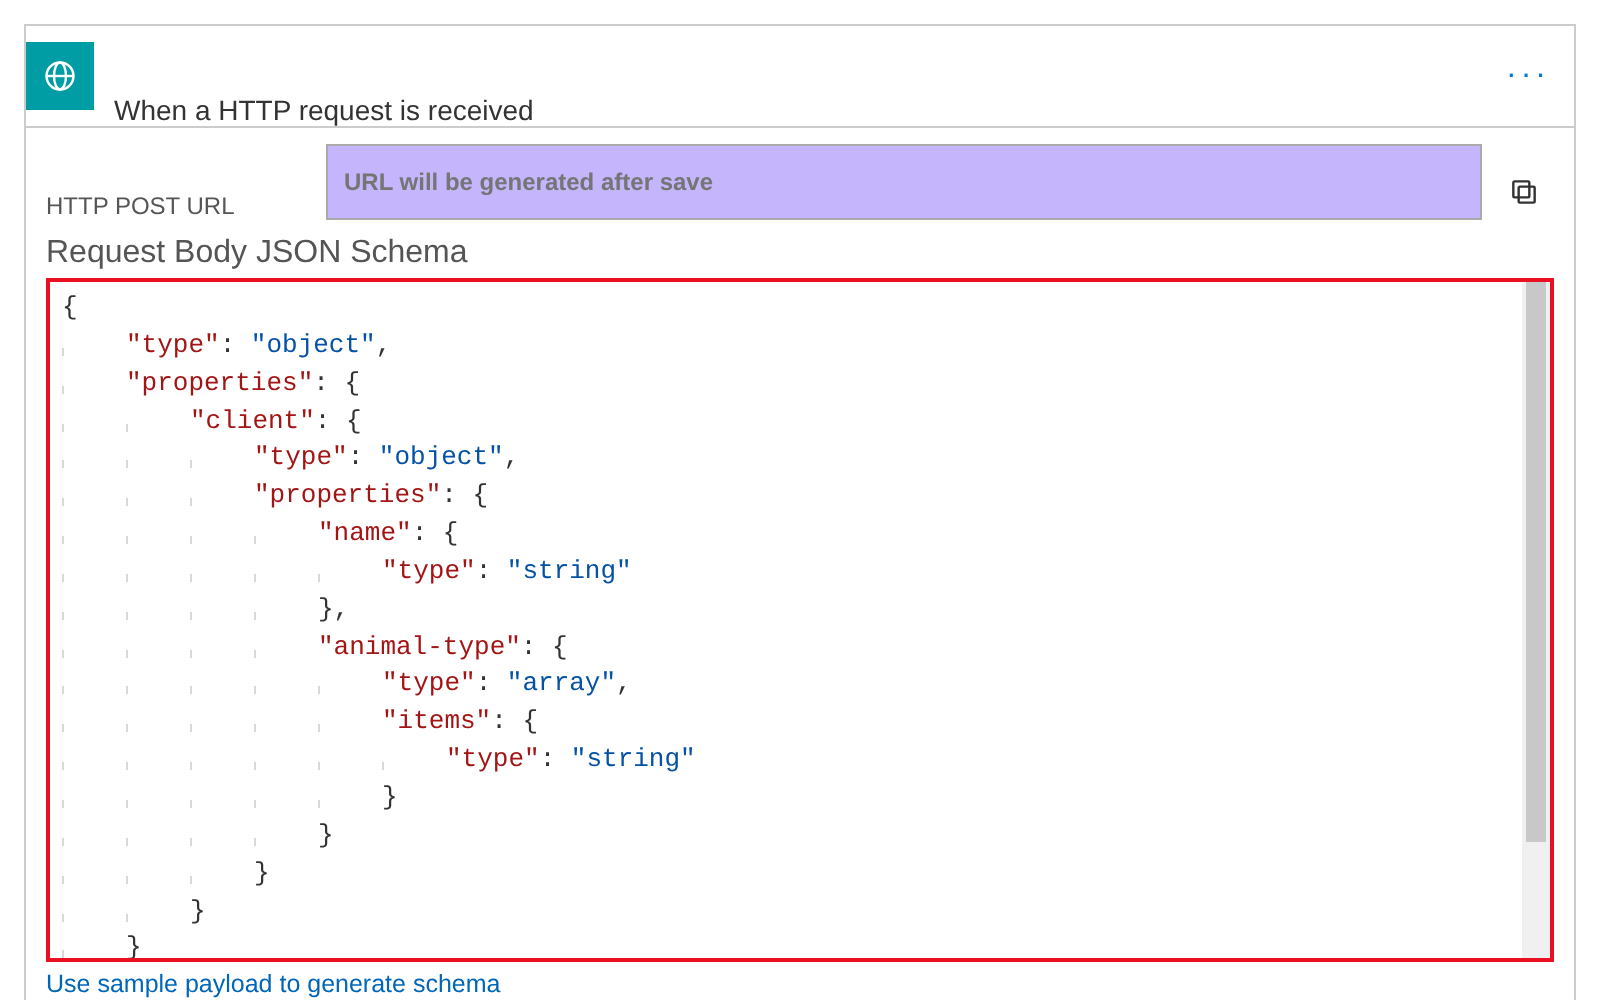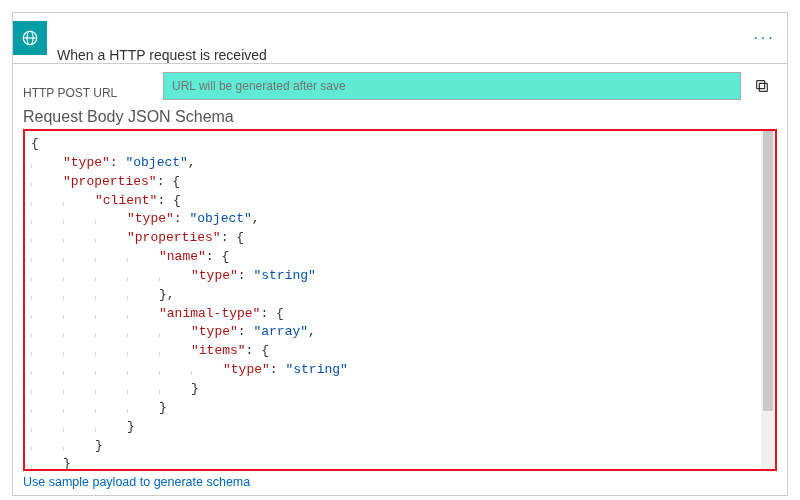--- a/index.html
+++ b/index.html
@@ -51,26 +51,27 @@
       align-items: flex-end;
       margin-bottom: 8px;
     }
     .row-label {
       width: 140px;
       font-size: 12px;
       color: #555;
     }
     .url-input {
       flex: 1;
-      background: #5eead4;
+      background: #c4b5fd;
       border: 1px solid #aaa;
-      padding: 8px 8px;
+      padding: 18px 8px;
       font-size: 12px;
       color: #333;
       height: 28px;
+      font-weight: bold;
     }
     .copy-btn {
       width: 30px;
       height: 28px;
       display: flex;
       align-items: center;
       justify-content: center;
       cursor: pointer;
       margin-left: 6px;
     }

